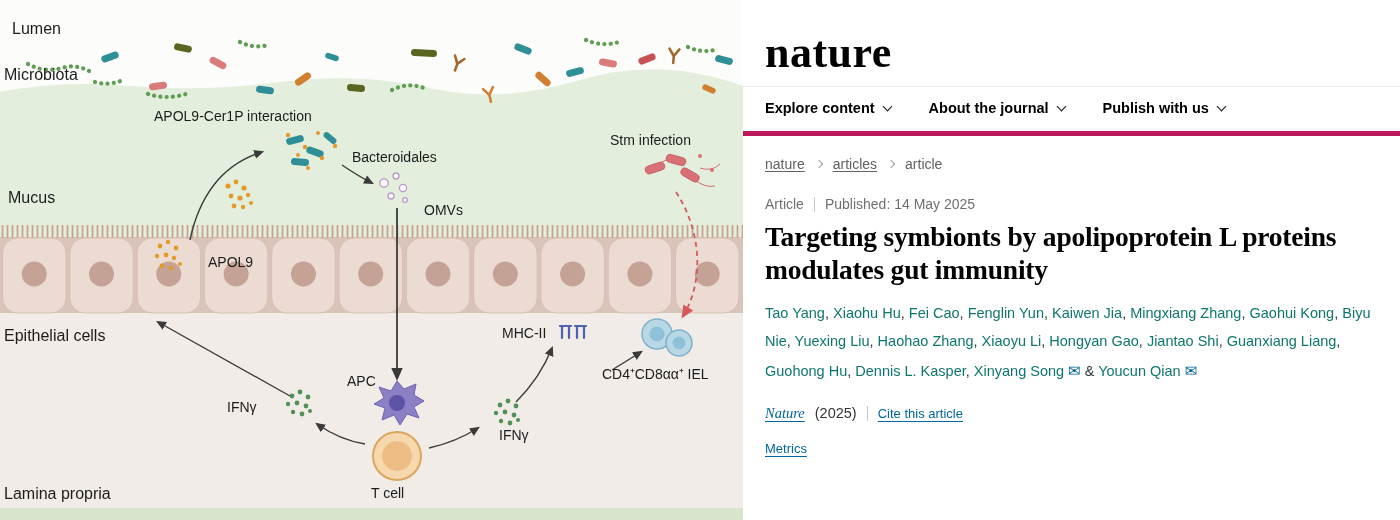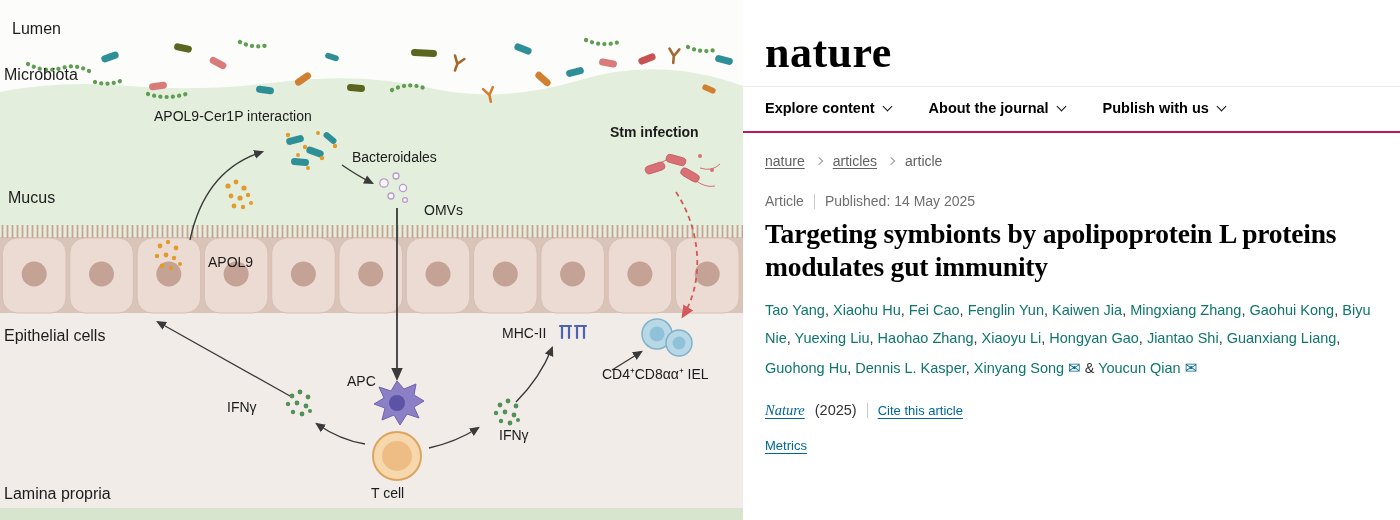--- a/index.html
+++ b/index.html
@@ -20,21 +20,21 @@
   .rt { fill:#2f8f96; } .ro { fill:#d08030; } .rg { fill:#5a661f; } .rp { fill:#d97b7b; } .rr { fill:#c65353; }
   .ybr { stroke:#a4692f; stroke-width:2.6; fill:none; stroke-linecap:round; }
   .yor { stroke:#d08030; stroke-width:2.6; fill:none; stroke-linecap:round; }
   .ifn { fill:#4f9156; }
   .apol { fill:#e39a2b; }
 
   
   .site-panel { position:relative; flex:1; background:#fff; height:520px; overflow:hidden; }
   .logo-row { padding:30px 24px 10px 22px; border-bottom:1px solid #ececec; }
   .logo { font-family:"Liberation Serif", serif; font-weight:700; font-size:44px; line-height:1.05; color:#000; letter-spacing:.5px; cursor:pointer; display:inline-block; }
-  .nav-bar { display:flex; align-items:center; gap:38px; padding:13px 24px 15px 22px; border-bottom:2px solid #be185d; }
+  .nav-bar { display:flex; align-items:center; gap:38px; padding:13px 24px 15px 22px; border-bottom:5px solid #be185d; }
   .nav-item { display:flex; align-items:center; font-weight:700; font-size:14.5px; color:#000; cursor:pointer; }
   .chev { width:7px; height:7px; border-right:1.8px solid #111; border-bottom:1.8px solid #111; transform:rotate(45deg); display:inline-block; margin-left:9px; margin-top:-4px; }
   .content { padding:20px 24px 0 22px; }
   .breadcrumb { display:flex; align-items:center; gap:11px; font-size:14px; color:#616161; margin-bottom:24px; }
   .crumb-link { color:#616161; text-decoration:underline; text-underline-offset:2px; cursor:pointer; }
   .crumb-current { color:#616161; }
   .crumb-sep { width:6px; height:6px; border-top:1.5px solid #9a9a9a; border-right:1.5px solid #9a9a9a; transform:rotate(45deg); display:inline-block; }
   .meta-row { display:flex; align-items:center; gap:10px; font-size:14px; color:#6f6f6f; margin-bottom:9px; }
   .vsep { width:1px; height:15px; background:#c9c9c9; display:inline-block; }
   .article-title { font-family:"Liberation Serif", serif; font-weight:700; font-size:27.5px; line-height:1.18; color:#000; letter-spacing:-.2px; max-width:660px; margin:0 0 13px 0; }
@@ -245,21 +245,21 @@
       <path d="M676,192 C702,232 704,282 683,316" fill="none" stroke="#d4595a" stroke-width="1.8" stroke-dasharray="5 4" marker-end="url(#ahr)"></path>
     </svg>
 
     <div class="fig-label big" style="left:12px; top:20px;">Lumen</div>
     <div class="fig-label big" style="left:4px;  top:66px;">Microbiota</div>
     <div class="fig-label" style="left:154px; top:108px;">APOL9-Cer1P interaction</div>
     <div class="fig-label" style="left:352px; top:149px;">Bacteroidales</div>
     <div class="fig-label big" style="left:8px;  top:189px;">Mucus</div>
     <div class="fig-label" style="left:424px; top:202px;">OMVs</div>
     <div class="fig-label" style="left:208px; top:254px;">APOL9</div>
-    <div class="fig-label" style="left:610px; top:124px;font-weight:bold;">Stm infection</div>
+    <div class="fig-label" style="left:610px; top:132px;">Stm infection</div>
     <div class="fig-label big" style="left:4px; top:327px;">Epithelial cells</div>
     <div class="fig-label" style="left:502px; top:325px;">MHC-II</div>
     <div class="fig-label" style="left:602px; top:364px;">CD4⁺CD8αα⁺ IEL</div>
     <div class="fig-label" style="left:227px; top:399px;">IFNγ</div>
     <div class="fig-label" style="left:347px; top:373px;">APC</div>
     <div class="fig-label" style="left:499px; top:427px;">IFNγ</div>
     <div class="fig-label" style="left:371px; top:485px;">T cell</div>
     <div class="fig-label big" style="left:4px; top:485px;">Lamina propria</div>
   </div>
 

